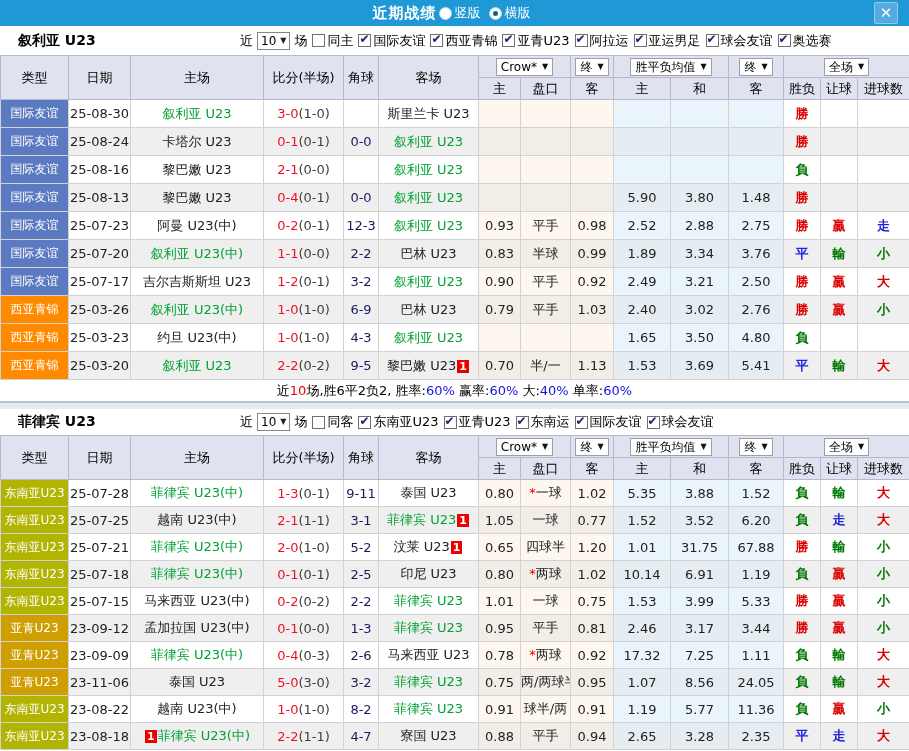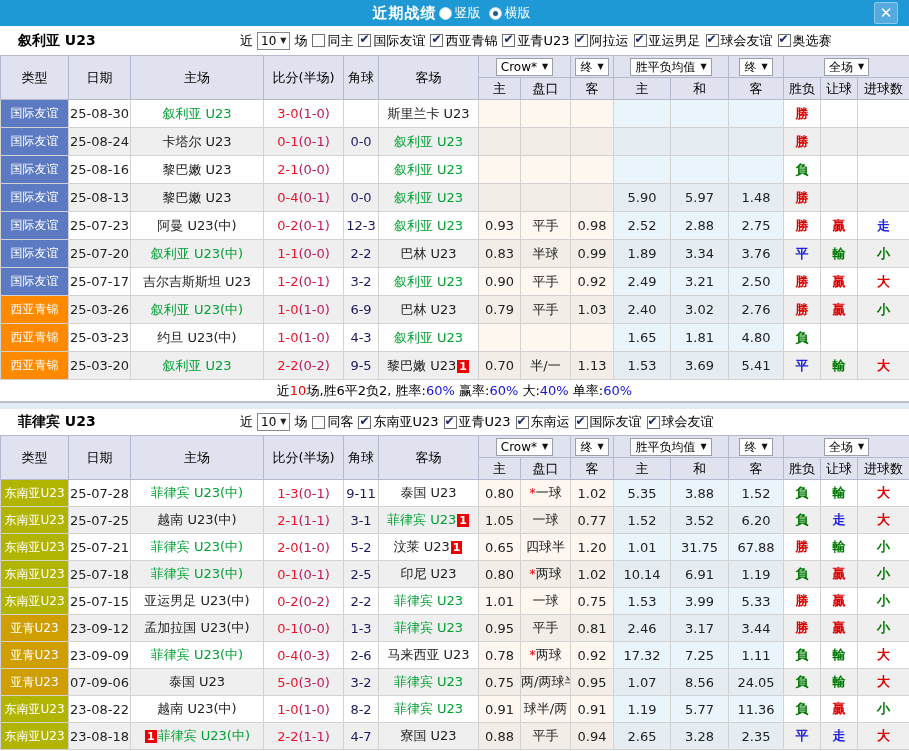--- a/index.html
+++ b/index.html
@@ -45,21 +45,21 @@
   .s1 td { height:28px; }
   .s2 td { height:27px; }
   tr.even td { background:#efefef; }
   td.hc { background:#fdf7ef; }
   td.av { background:#eaf4fb; }
   tr.even td.hc { background:#f2eee7;margin-left:16px; }
   tr.even td.av { background:#e5edf2; }
   td.type { color:#fff; font-size:12px; }
   .grn { color:#00a133; }
   .ft { color:#f01020; }
-  .ht { color:#be185d; }
+  .ht { color:#404040; }
   td.cor { color:#181a60; }
   .bdg { background:#ee0000; color:#fff; font-size:11px; font-weight:bold;
          padding:0 2px; margin:0 1px; display:inline-block; line-height:13px; }
   .star { color:#ee0000; }
   td.res { font-weight:bold; }
   .ddl { border:1px solid #9aa0a8; background:#fff; display:inline-flex; align-items:center;
          height:18px; line-height:16px; font-size:12px; padding:0 4px; margin:1px 0; cursor:pointer; }
   .ddl .arr { font-size:8px; margin-left:5px; color:#111; }
 
   
@@ -204,21 +204,21 @@
           <td class="type" style="background: rgb(91, 122, 193);">国际友谊</td>
           <td>25-08-13</td>
           <td><span>黎巴嫩 U23</span></td>
           <td><span class="ft">0-4</span><span class="ht">(0-1)</span></td>
           <td class="cor">0-0</td>
           <td><span class="grn">叙利亚 U23</span></td>
           <td class="hc"></td>
           <td class="hc"></td>
           <td class="hc"></td>
           <td class="av">5.90</td>
-          <td class="av">5.97</td>
+          <td class="av">3.80</td>
           <td class="av">1.48</td>
           <td class="res" style="color: rgb(221, 0, 0);">勝</td>
           <td class="res"></td>
           <td class="res"></td>
         </tr>
         <tr>
           <td class="type" style="background: rgb(91, 122, 193);">国际友谊</td>
           <td>25-07-23</td>
           <td><span>阿曼 U23(中)</span></td>
           <td><span class="ft">0-2</span><span class="ht">(0-1)</span></td>
@@ -289,21 +289,21 @@
           <td class="type" style="background: rgb(255, 138, 0);">西亚青锦</td>
           <td>25-03-23</td>
           <td><span>约旦 U23(中)</span></td>
           <td><span class="ft">1-0</span><span class="ht">(1-0)</span></td>
           <td class="cor">4-3</td>
           <td><span class="grn">叙利亚 U23</span></td>
           <td class="hc"></td>
           <td class="hc"></td>
           <td class="hc"></td>
           <td class="av">1.65</td>
-          <td class="av">1.81</td>
+          <td class="av">3.50</td>
           <td class="av">4.80</td>
           <td class="res" style="color: rgb(0, 119, 0);">負</td>
           <td class="res"></td>
           <td class="res"></td>
         </tr>
         <tr class="even">
           <td class="type" style="background: rgb(255, 138, 0);">西亚青锦</td>
           <td>25-03-20</td>
           <td><span class="grn">叙利亚 U23</span></td>
           <td><span class="ft">2-2</span><span class="ht">(0-2)</span></td>
@@ -452,21 +452,21 @@
           <td class="av">10.14</td>
           <td class="av">6.91</td>
           <td class="av">1.19</td>
           <td class="res" style="color: rgb(0, 119, 0);">負</td>
           <td class="res" style="color: rgb(221, 0, 0);">贏</td>
           <td class="res" style="color: rgb(0, 119, 0);">小</td>
         </tr>
         <tr>
           <td class="type" style="background: rgb(177, 180, 0);">东南亚U23</td>
           <td>25-07-15</td>
-          <td><span>亚运男足 U23(中)</span></td>
+          <td><span>马来西亚 U23(中)</span></td>
           <td><span class="ft">0-2</span><span class="ht">(0-2)</span></td>
           <td class="cor">2-2</td>
           <td><span class="grn">菲律宾 U23</span></td>
           <td class="hc">1.01</td>
           <td class="hc">一球</td>
           <td class="hc">0.75</td>
           <td class="av">1.53</td>
           <td class="av">3.99</td>
           <td class="av">5.33</td>
           <td class="res" style="color: rgb(221, 0, 0);">勝</td>
@@ -502,21 +502,21 @@
           <td class="hc">0.92</td>
           <td class="av">17.32</td>
           <td class="av">7.25</td>
           <td class="av">1.11</td>
           <td class="res" style="color: rgb(0, 119, 0);">負</td>
           <td class="res" style="color: rgb(0, 119, 0);">輸</td>
           <td class="res" style="color: rgb(221, 0, 0);">大</td>
         </tr>
         <tr class="even">
           <td class="type" style="background: rgb(207, 158, 0);">亚青U23</td>
-          <td>07-09-06</td>
+          <td>23-11-06</td>
           <td><span>泰国 U23</span></td>
           <td><span class="ft">5-0</span><span class="ht">(3-0)</span></td>
           <td class="cor">3-2</td>
           <td><span class="grn">菲律宾 U23</span></td>
           <td class="hc">0.75</td>
           <td class="hc">两/两球半</td>
           <td class="hc">0.95</td>
           <td class="av">1.07</td>
           <td class="av">8.56</td>
           <td class="av">24.05</td>

